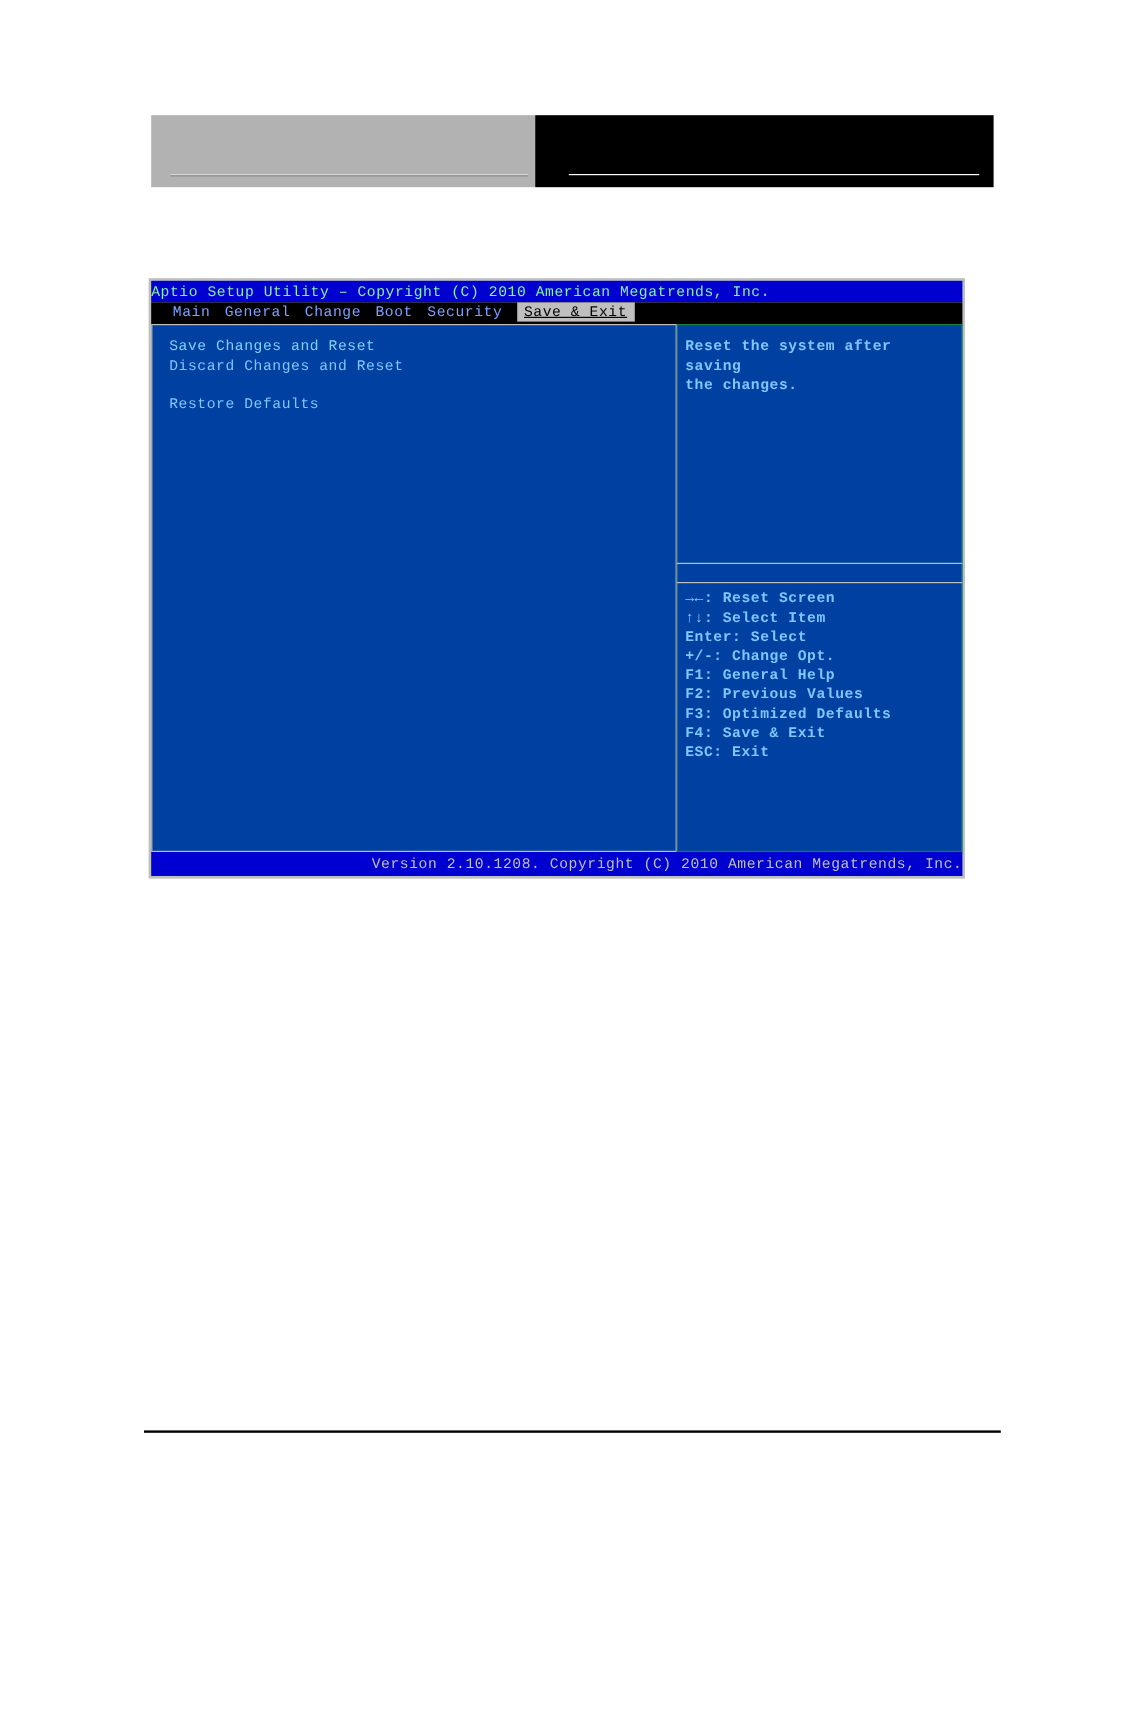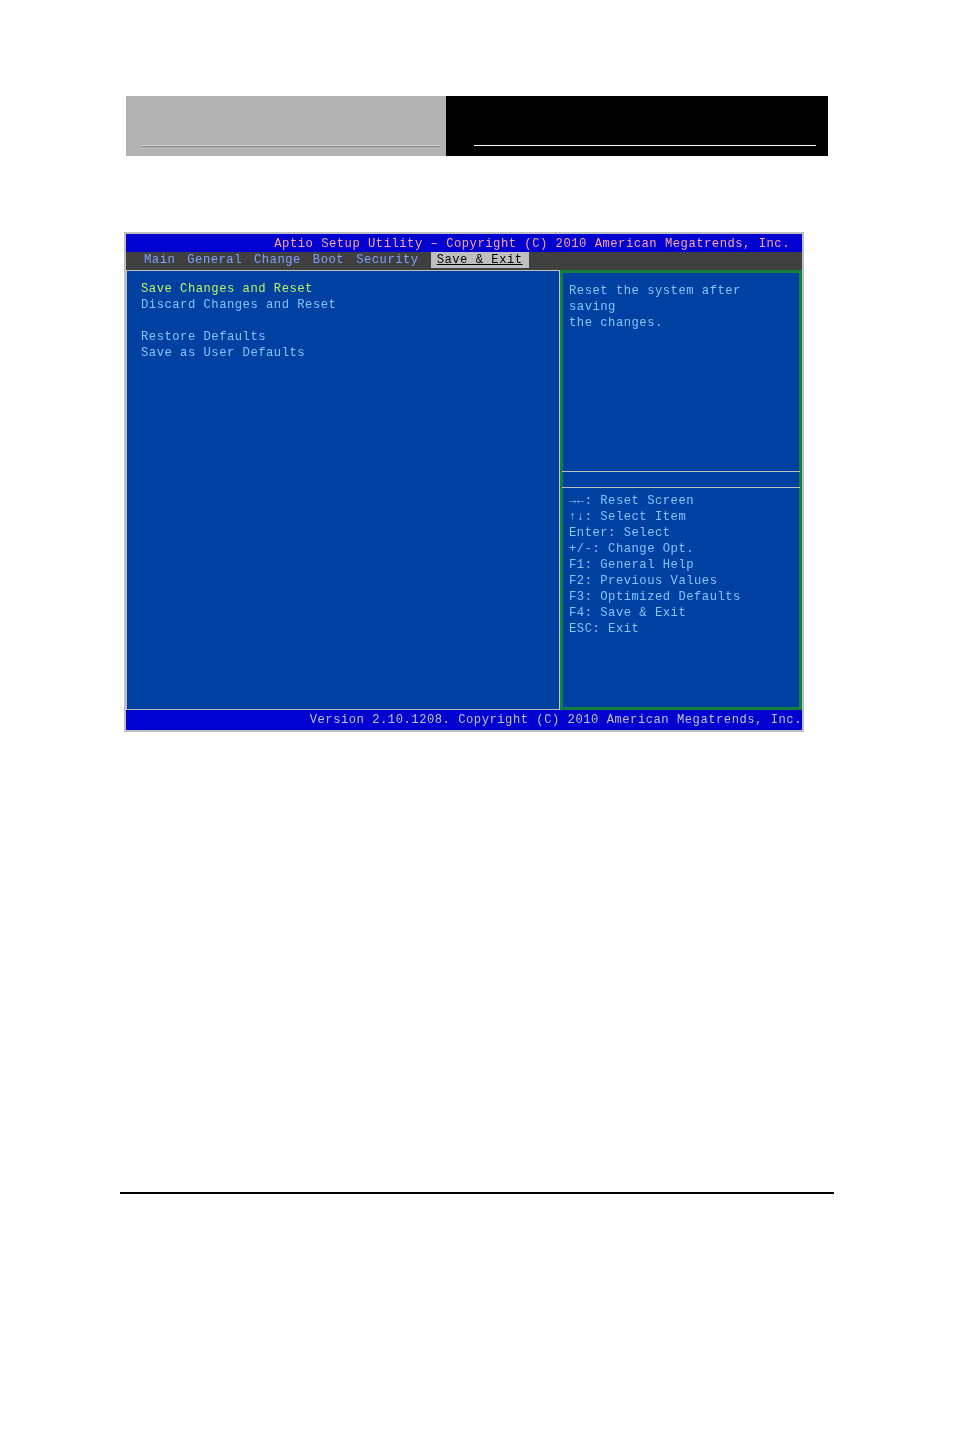--- a/index.html
+++ b/index.html
@@ -53,27 +53,27 @@
     width: 676px;
     background: #bfbfbf;
     border: 2px solid #bfbfbf;
     font-family: "Courier New", monospace;
     font-size: 12.2px;
     line-height: 16px;
     letter-spacing: 0.5px;
   }
   .bios-title {
     background: #0000d0;
-    color: #fca5a5;
-    text-align: right;
+    color: #86efac;
+    text-align: left;
     padding: 2px 12px 0 0;
     height: 16px;
   }
   .bios-tabs {
-    background: #404040;
+    background: #000000;
     color: #6fa8ff;
     padding: 0 36px 2px 18px;
     height: 16px;
     display: flex;
     gap: 12px;
   }
   .bios-tab {
     color: #7ea0ff;
   }
   .bios-tab.active {
@@ -87,29 +87,30 @@
     height: 440px;
   }
   .bios-left {
     flex: 1;
     background: #0040a0;
     border: 1px solid #bfbfbf;
     padding: 10px 14px;
     color: #7fc7ff;
   }
   .bios-left .selected {
-    color: #bef264;
+    color: #7dd3fc;
   }
   .bios-right {
     width: 222px;
     background: #0040a0;
-    border: 3px solid #15803d;
+    border: 1px solid #15803d;
     padding: 10px 8px 10px 6px;
     color: #7fc7ff;
     position: relative;
+    font-weight: bold;
   }
   .bios-right .sep-top {
     position: absolute;
     left: -1px; right: -1px;
     top: 198px;
     height: 1px;
     background: #bfbfbf;
   }
   .bios-right .sep-bot {
     position: absolute;
@@ -163,21 +164,20 @@
       <span class="bios-tab">Boot</span>
       <span class="bios-tab">Security</span>
       <span class="bios-tab active">Save &amp; Exit</span>
     </div>
     <div class="bios-body">
       <div class="bios-left">
         <div class="selected">Save Changes and Reset</div>
         <div>Discard Changes and Reset</div>
         <div>&nbsp;</div>
         <div>Restore Defaults</div>
-        <div>Save as User Defaults</div>
       </div>
       <div class="bios-right">
         <div>Reset the system after saving</div>
         <div>the changes.</div>
         <div class="sep-top"></div>
         <div class="sep-bot"></div>
         <div class="help-block">
           <div class="help-row">→←: Reset Screen</div>
           <div class="help-row">↑↓: Select Item</div>
           <div class="help-row">Enter: Select</div>

